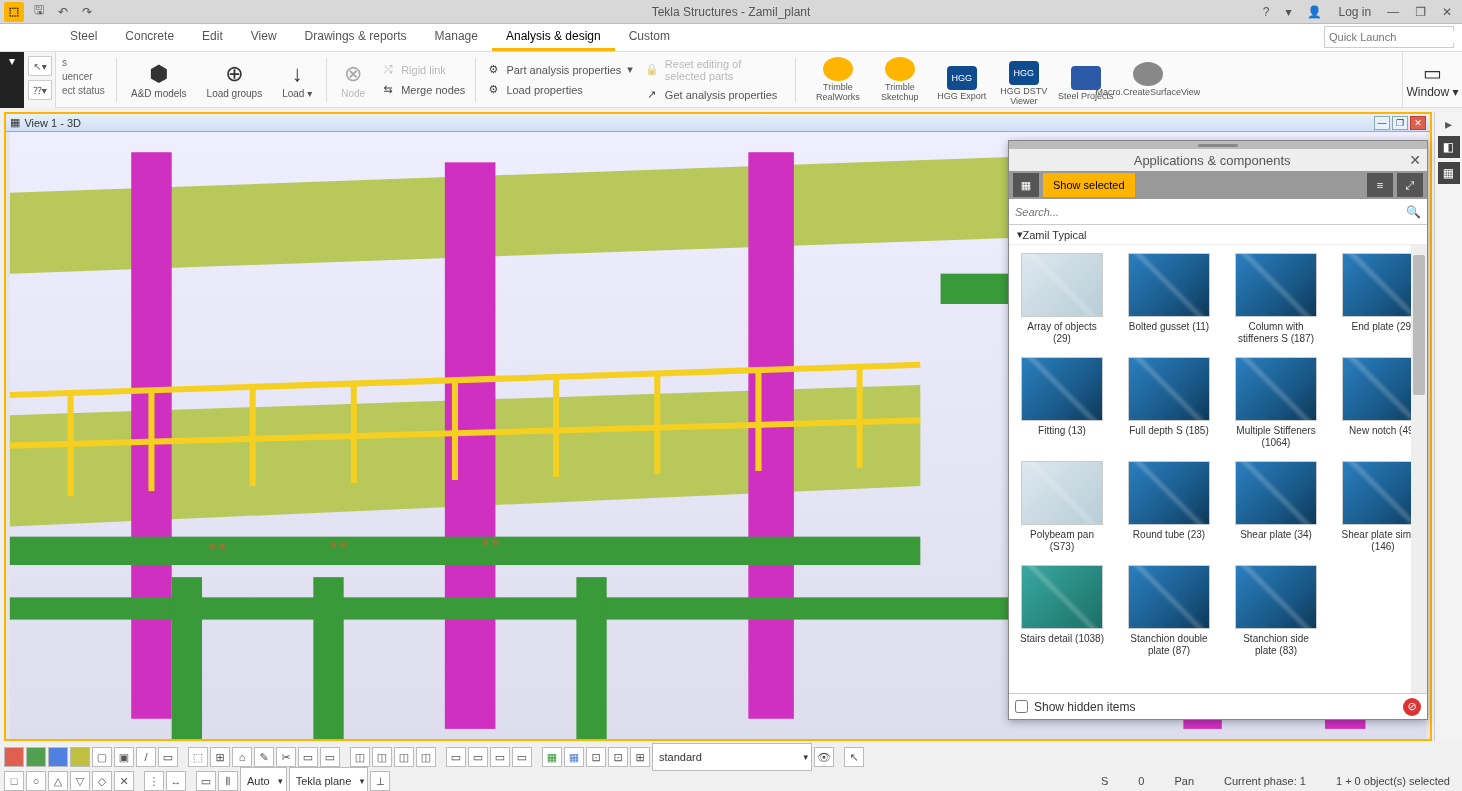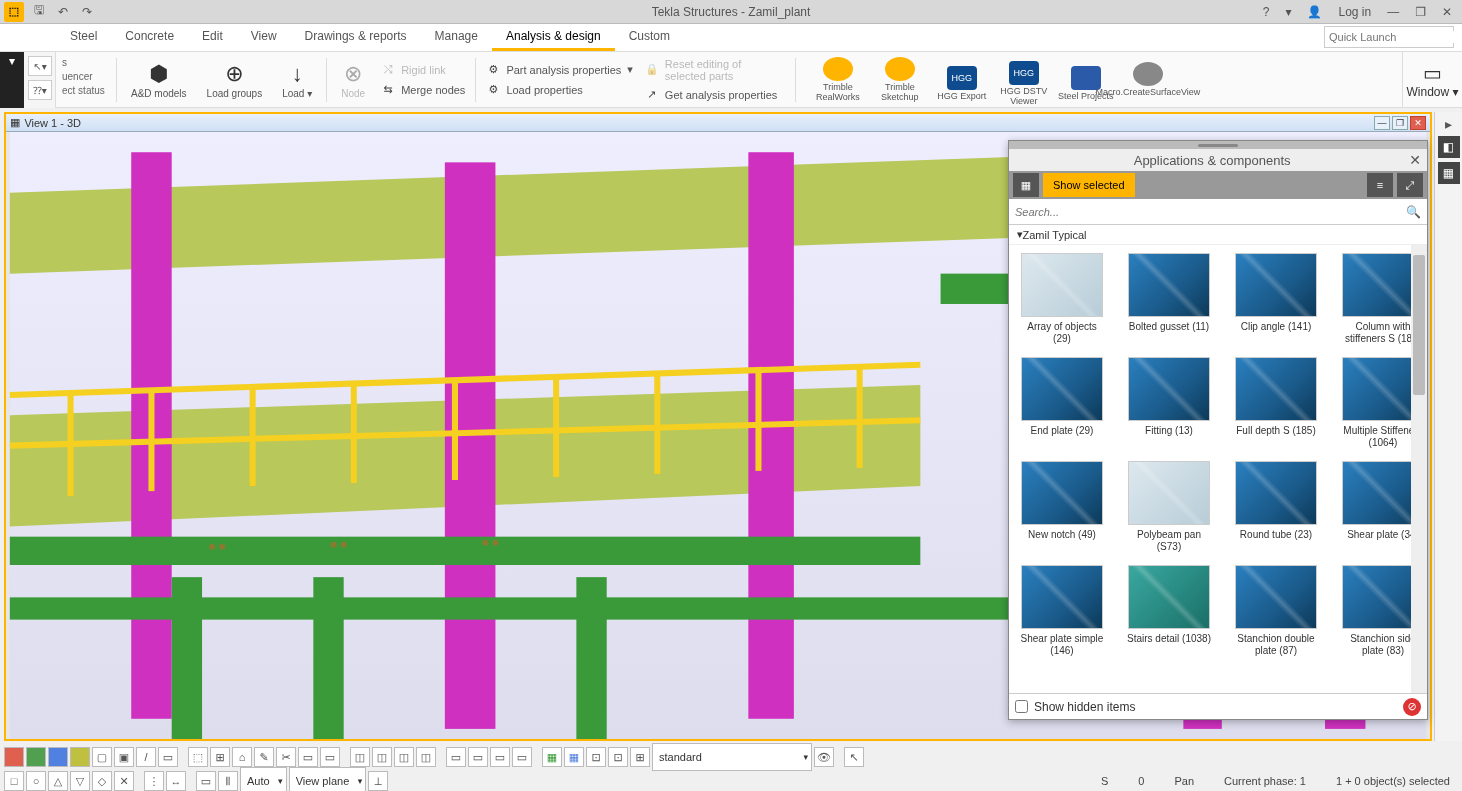--- a/index.html
+++ b/index.html
@@ -339,24 +339,20 @@
         <div class="comp">
           <div class="thumb light"></div>
           <div class="cl">Array of objects (29)</div>
         </div>
         <div class="comp">
           <div class="thumb "></div>
           <div class="cl">Bolted gusset (11)</div>
         </div>
         <div class="comp">
           <div class="thumb "></div>
-          <div class="cl">Clip angle (141)</div>
-        </div>
-        <div class="comp">
-          <div class="thumb "></div>
           <div class="cl">Column with stiffeners S (187)</div>
         </div>
         <div class="comp">
           <div class="thumb "></div>
           <div class="cl">End plate (29)</div>
         </div>
         <div class="comp">
           <div class="thumb "></div>
           <div class="cl">Fitting (13)</div>
         </div>
@@ -463,21 +459,21 @@
   <div class="btool sep"></div>
   <div class="btool">⋮</div>
   <div class="btool">↔</div>
   <div class="btool sep"></div>
   <div class="btool">▭</div>
   <div class="btool">⦀</div>
   <div class="bdrop">
       <span>Auto</span>
     </div>
   <div class="bdrop">
-      <span>View plane</span>
+      <span>Tekla plane</span>
     </div>
   <div class="btool">⟂</div>
 </div>
 
 <div class="statusbar">
   <span>S</span>
   <span>0</span>
   <span>Pan</span>
   <span>Current phase: 1</span>
   <span>1 + 0 object(s) selected</span>

